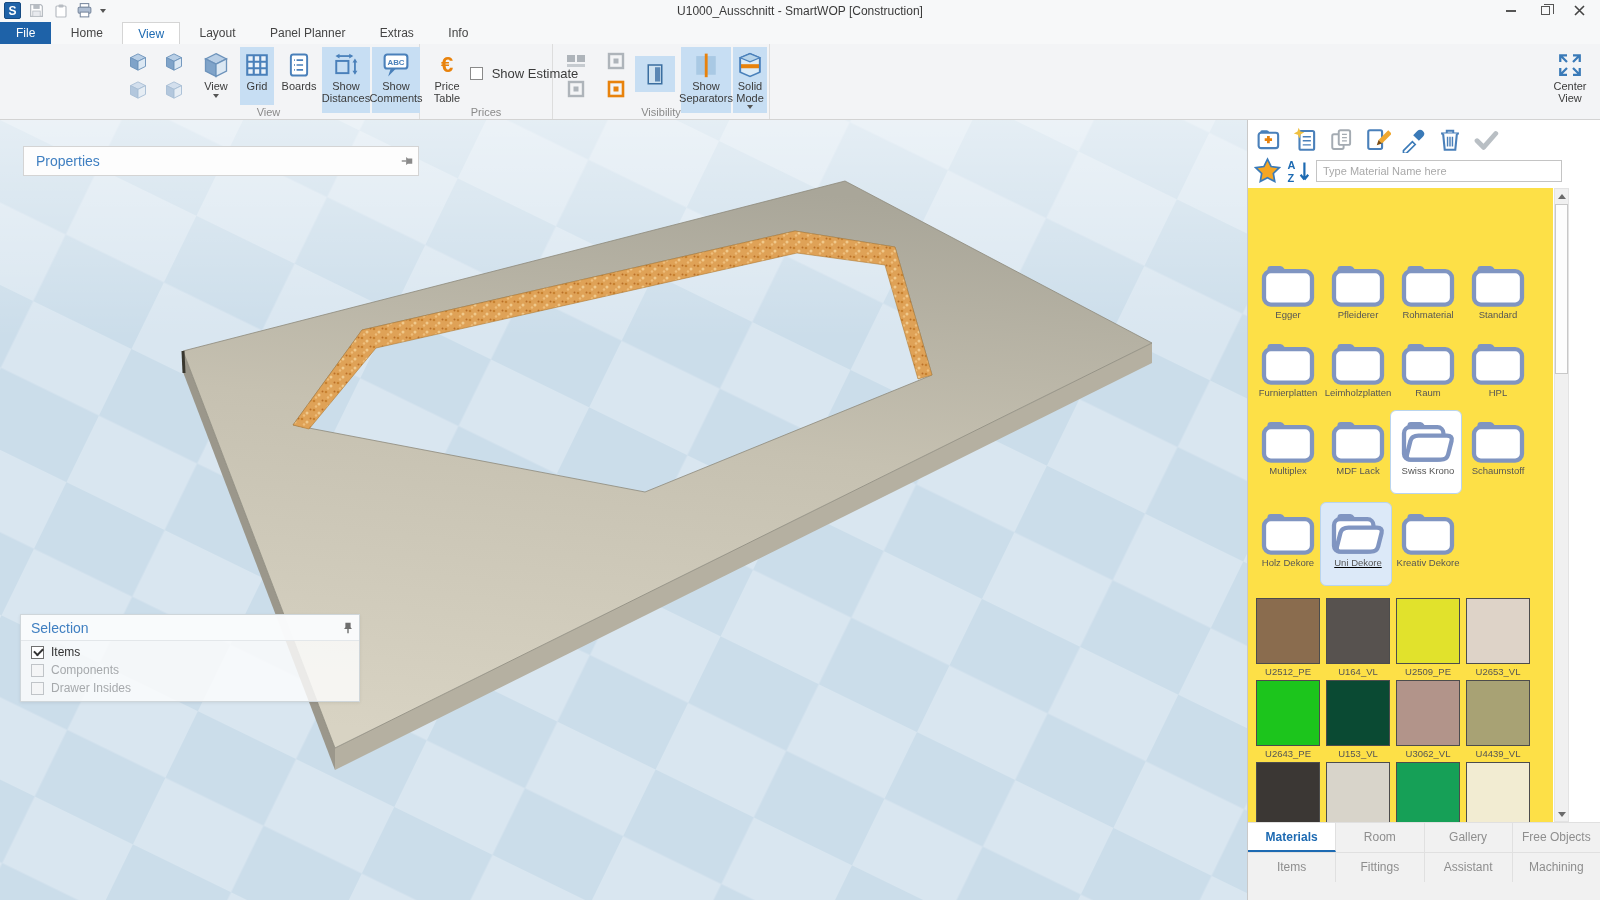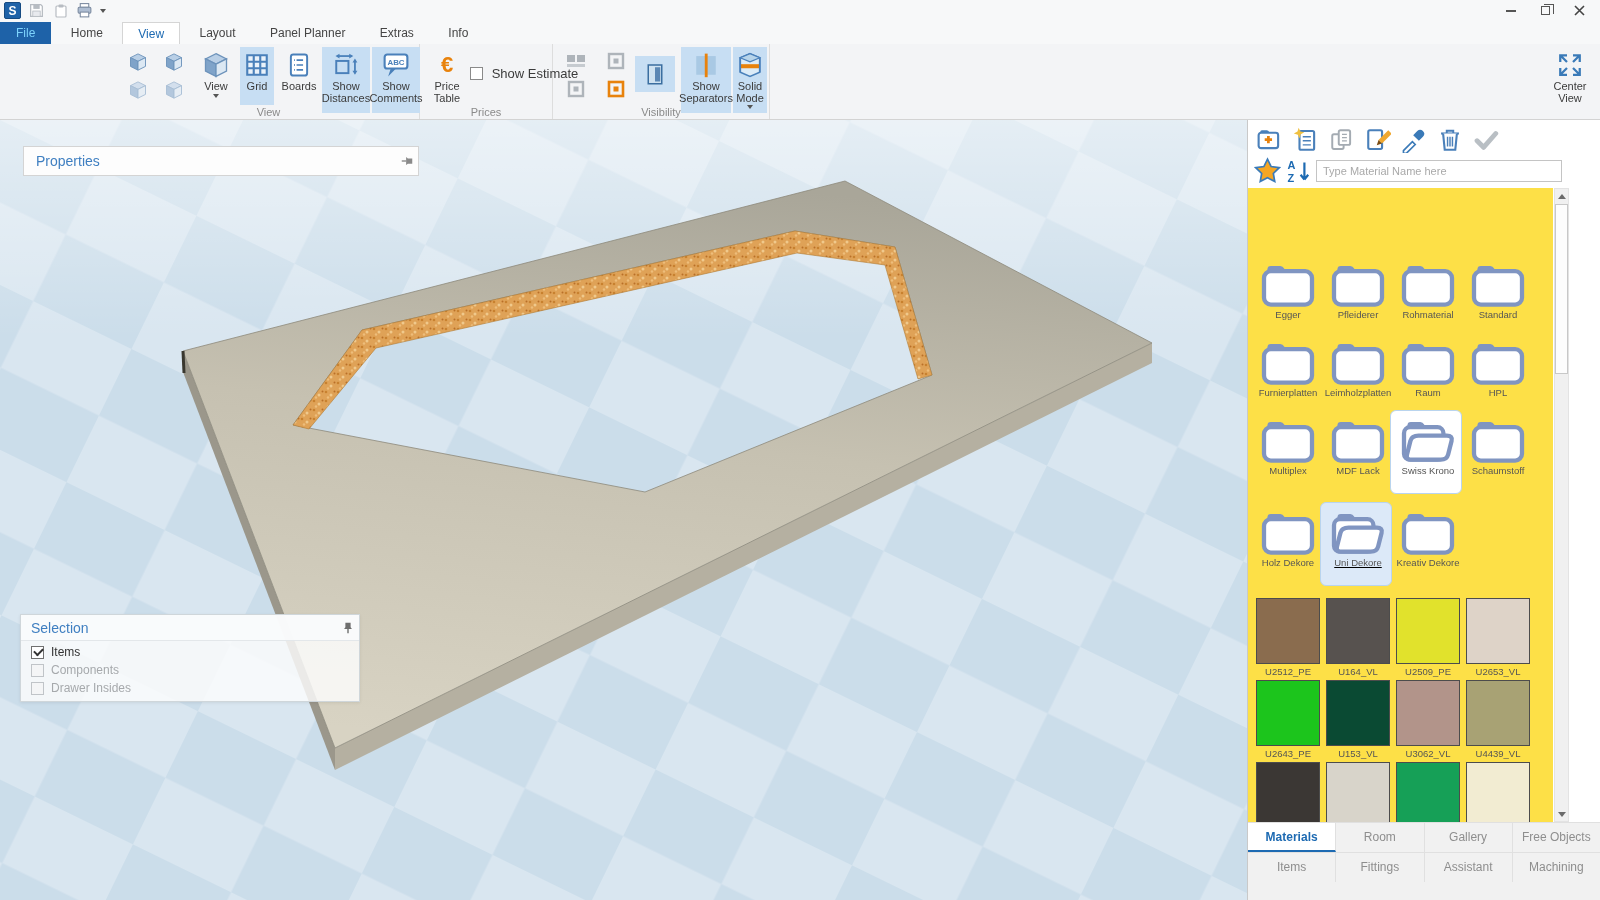--- a/index.html
+++ b/index.html
@@ -14,21 +14,21 @@
   #win-title { position:absolute; left:0; right:0; top:4px; text-align:center; font-size:12px; color:#3a3a3a; }
   #win-btns { position:absolute; right:4px; top:0; display:flex; }
   .winbtn { width:34px; height:21px; display:flex; align-items:center; justify-content:center; color:#444; }
   .min-glyph { width:10px; height:2px; background:#555; }
   .restore-glyph { width:9px; height:9px; border:1px solid #555; position:relative; background:#f7f8f9; }
   .restore-glyph::before { content:""; position:absolute; left:2px; top:-3px; width:9px; height:9px; border:1px solid #555; border-bottom:none; border-left:none; }
 
   
   #tabrow { position:absolute; left:0; top:22px; width:1600px; height:22px; background:#f7f8f9; }
   .rtab { display:inline-block; height:22px; line-height:22px; padding:0 15px; font-size:12px; color:#454545; vertical-align:top; }
-  .rtab.file { background:#1e62a8; color:#7dd3fc; padding:0 16px; }
+  .rtab.file { background:#1e62a8; color:#ffffff; padding:0 16px; }
   .rtab.active { background:#ffffff; color:#1d6ab2; border:1px solid #d5d5d5; border-bottom:none; }
 
   
   #ribbon { position:absolute; left:0; top:44px; width:1600px; height:76px; background:#f3f4f6; border-bottom:1px solid #d3d3d3; }
   .rgroup { position:absolute; top:0; height:75px; border-right:1px solid #ddd; }
   .rg-label { position:absolute; bottom:1px; left:0; right:0; text-align:center; font-size:11px; color:#8a8a8a; }
   .rbtn { position:absolute; top:3px; display:flex; flex-direction:column; align-items:center; justify-content:flex-start; text-align:center; font-size:11px; line-height:12px; color:#3b3b3b; padding-top:3px; }
   .rbtn .ric { height:30px; display:flex; align-items:center; justify-content:center; }
   .hl { background:#c7def3; }
   .caret { width:0; height:0; border-left:3px solid transparent; border-right:3px solid transparent; border-top:4px solid #555; display:inline-block; }
@@ -243,20 +243,21 @@
           <use href="#i-paste"></use>
         </svg>
       </div>
     <div class="qat-ic">
         <svg width="17" height="17">
           <use href="#i-print"></use>
         </svg>
       </div>
     <span class="caret"></span>
   </div>
+  <div id="win-title">U1000_Ausschnitt - SmartWOP [Construction]</div>
   <div id="win-btns">
     <div class="winbtn">
         <div class="min-glyph"></div>
       </div>
     <div class="winbtn">
         <div class="restore-glyph"></div>
       </div>
     <div class="winbtn">
         <svg width="11" height="11">
           <path d="M1 1 L10 10 M10 1 L1 10" stroke="#444" stroke-width="1.6"></path>

